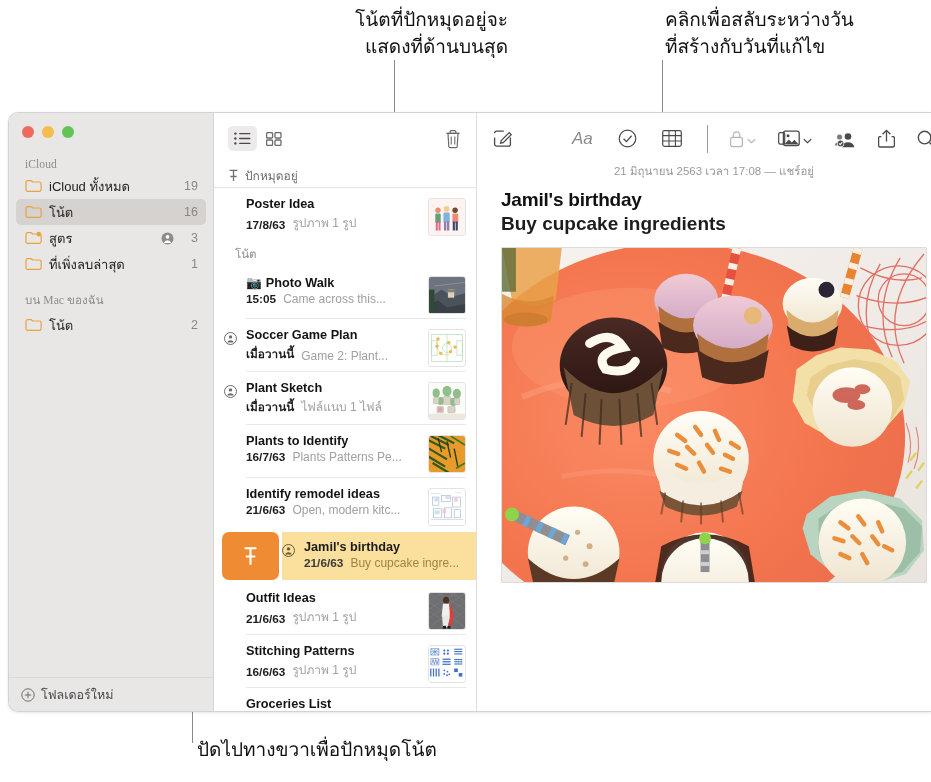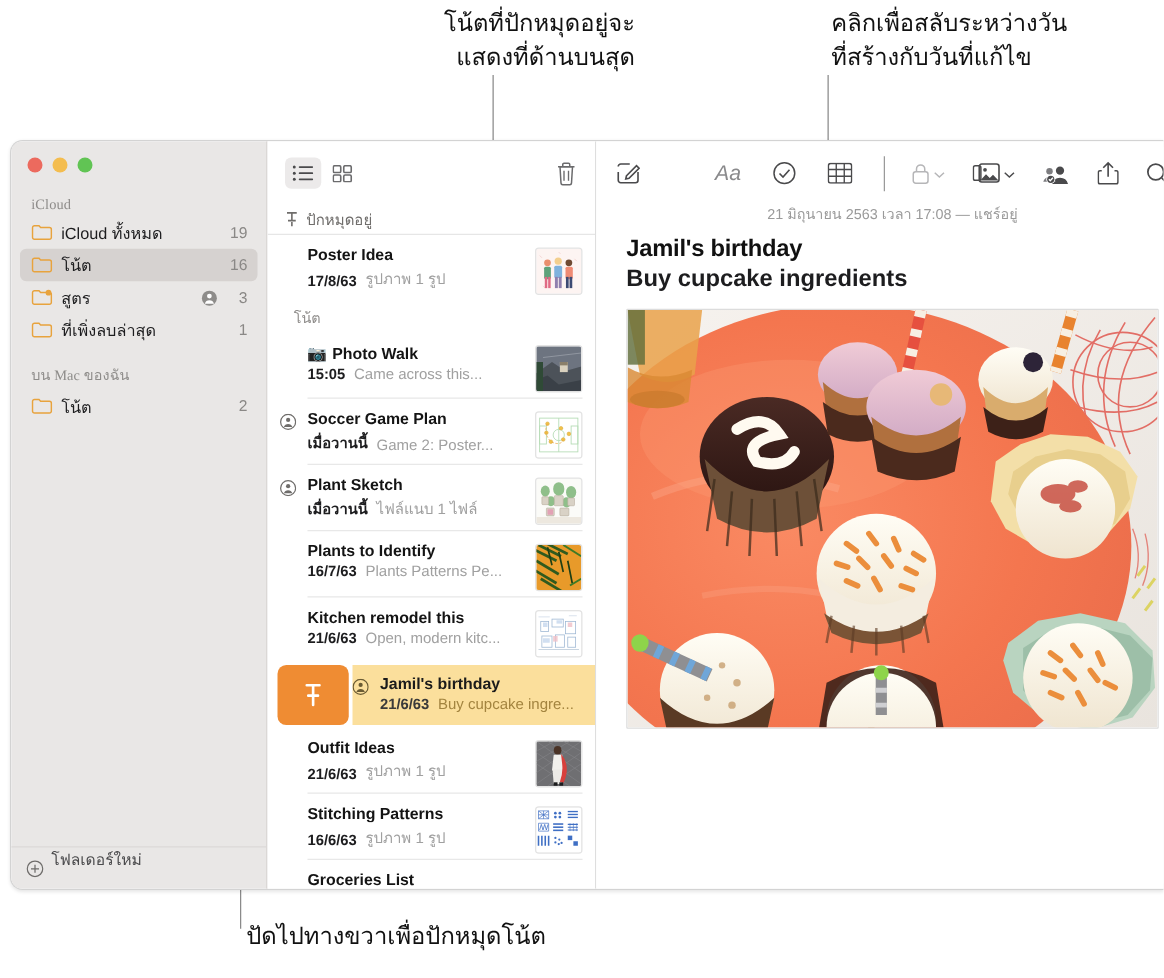--- a/index.html
+++ b/index.html
@@ -94,20 +94,21 @@
   .sb-row .sb-label { flex: 1 1 auto; white-space: nowrap; overflow: hidden; }
   .sb-row .sb-count { font-size: 12.5px; color: #8a8886; margin-left: 6px; }
   .sb-row .shared-ico { margin-right: 11px; display: flex; align-items: center; }
 
   #new-folder {
     position: absolute;
     left: 0; bottom: 0;
     width: 100%;
     height: 34px;
     display: flex;
+    align-items: center;
     padding-left: 12px;
     font-size: 12.5px;
     color: #4a4a4c;
     border-top: 1px solid #dcd9d7;
   }
   #new-folder .plus-ico { margin-right: 6px; display:flex; align-items:center; }
 
   
   #list {
     width: 263px;
@@ -458,21 +459,21 @@
               <circle cx="6.5" cy="4.9" r="1.7" fill="#6f6d6b"></circle>
               <path d="M3.1 10.6a3.6 3.6 0 0 1 6.8 0z" fill="#6f6d6b"></path>
             </svg>
         </span>
         <div class="note-text">
           <div class="note-title">
             <span>Soccer Game Plan</span>
           </div>
           <div class="note-sub">
             <span class="d">เมื่อวานนี้</span>
-            <span>Game 2: Poster...</span>
+            <span>Game 2: Plant...</span>
           </div>
         </div>
         <div class="note-thumb">
           <svg viewBox="0 0 40 40">
               <rect width="40" height="40" fill="#ffffff"></rect>
             <g fill="none" stroke="#b7dcb7" stroke-width="0.8">
               <rect x="3" y="5" width="34" height="30"></rect>
                 <path d="M20 5v30"></path>
                 <circle cx="20" cy="20" r="5"></circle>
               <rect x="3" y="12" width="6" height="16"></rect>
@@ -566,21 +567,21 @@
                 <path d="M30 36 L40 30"></path>
             </g>
           </svg>
         </div>
       </div>
       <div class="divider"></div>
 
       <div class="note-row">
         <div class="note-text">
           <div class="note-title">
-            <span>Kitchen remodel this</span>
+            <span>Identify remodel ideas</span>
           </div>
           <div class="note-sub">
             <span class="d">21/6/63</span>
             <span>Open, modern kitc...</span>
           </div>
         </div>
         <div class="note-thumb">
           <svg viewBox="0 0 40 40">
               <rect width="40" height="40" fill="#ffffff"></rect>
             <g fill="none" stroke="#9fb8d4" stroke-width="0.7">

